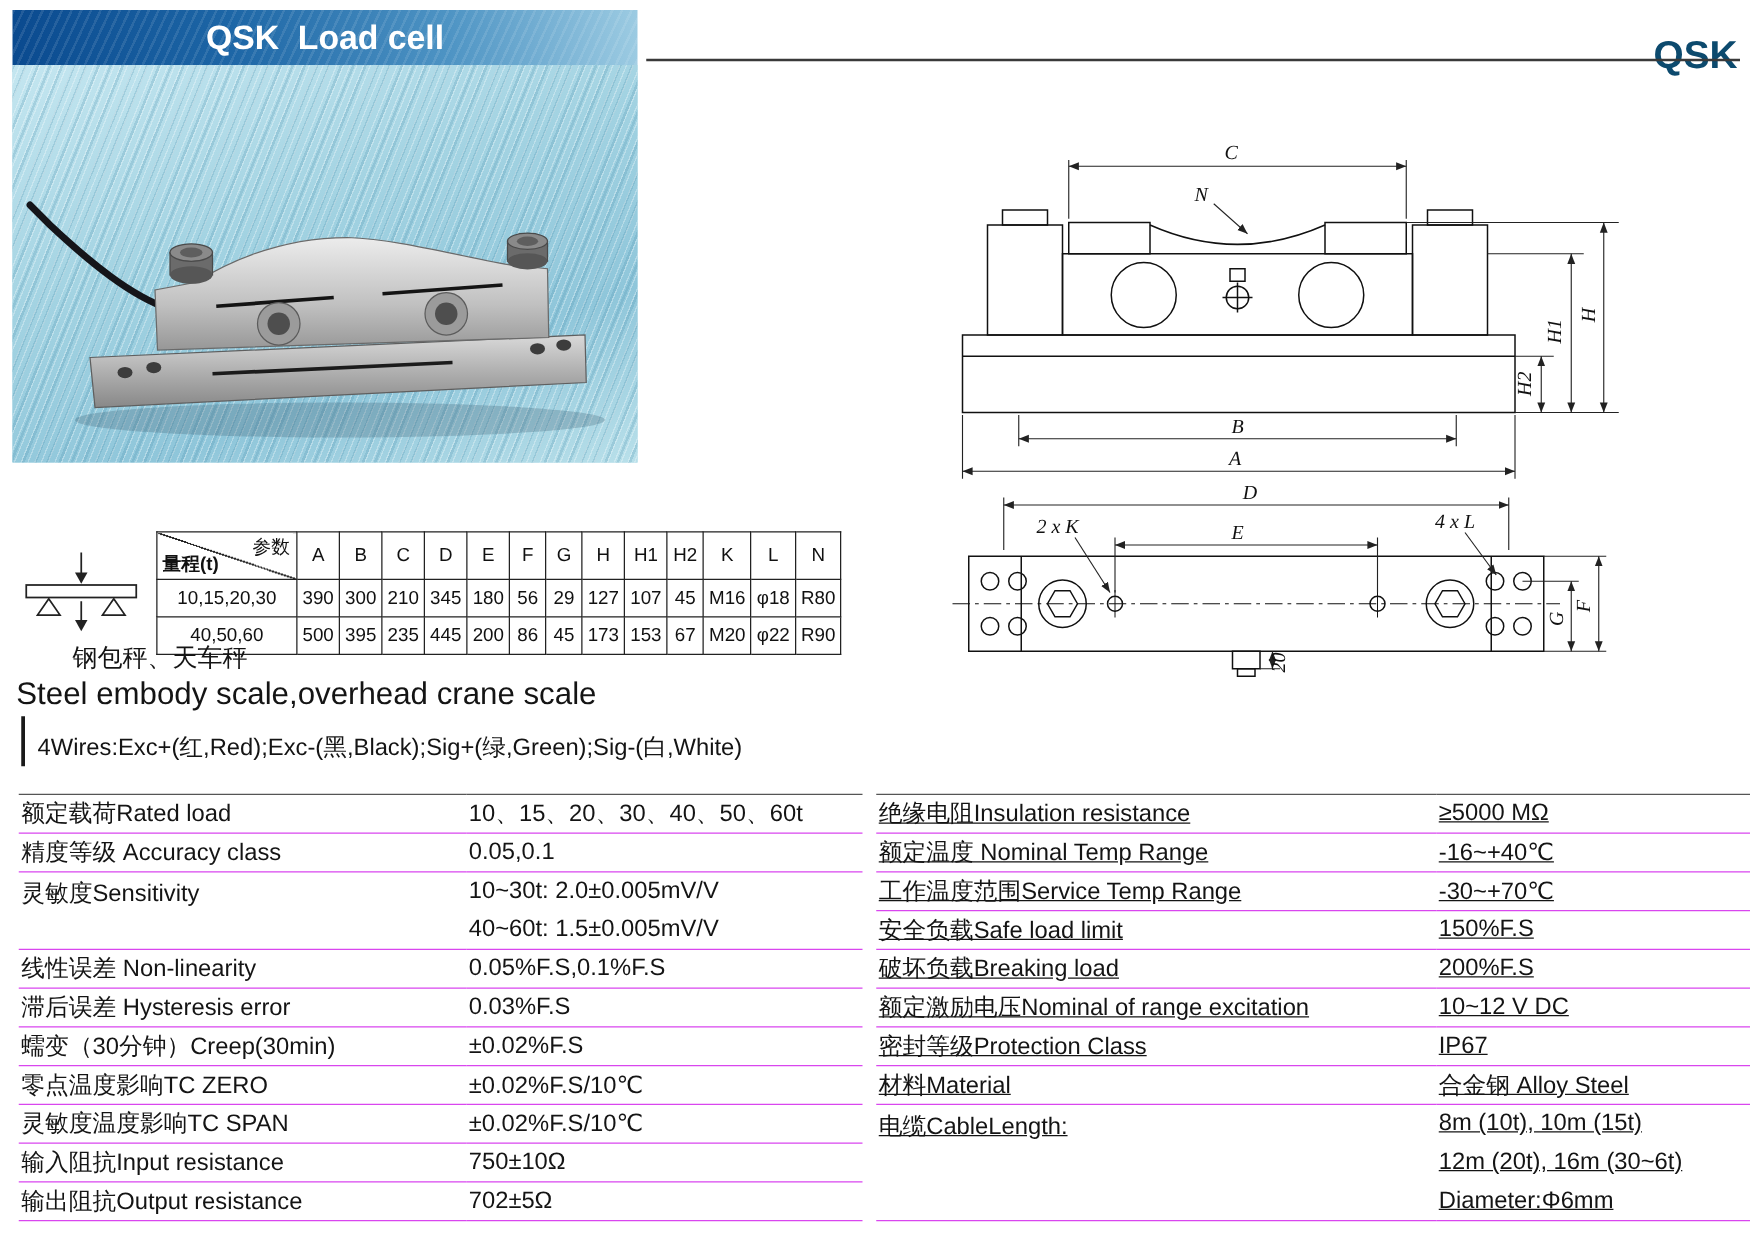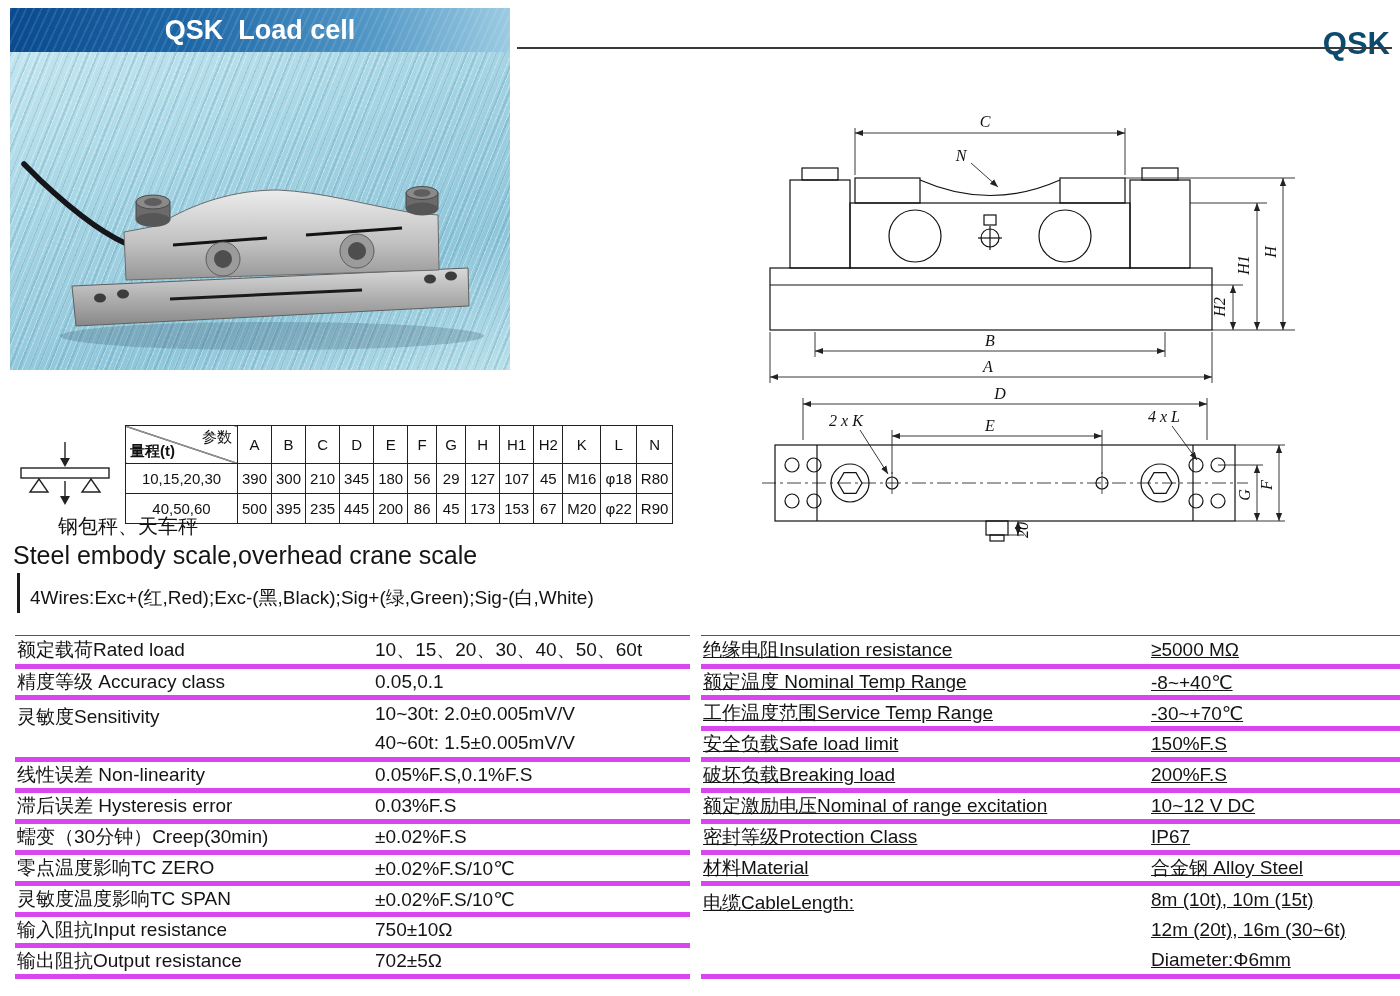--- a/index.html
+++ b/index.html
@@ -45,21 +45,21 @@
   .app-zh { position:absolute; left:13px; top:513px; font-size:20px;margin-left:45px; }
   .app-en { position:absolute; left:13px; top:541px; font-size:25px; }
 
   .tech-head { position:absolute; left:13px; top:573px; display:flex; align-items:flex-end; }
   .tech-title { font-size:40px; font-weight:400; letter-spacing:0.5px; color:#1a1a1a; line-height:1; }
   .tech-bar { width:3px; height:40px; background:#1a1a1a; margin:0 10px 0 4px; }
   .tech-wires { font-size:19px; padding-bottom:2px; }
 
   
   .ptable { position:absolute; top:635px; border-collapse:collapse; table-layout:fixed; border-top:1px solid #555; }
-  .ptable td { border-bottom:5px solid #d946ef; font-size:19px; height:31px; padding:0 0 0 2px; vertical-align:middle; color:#141414; }
+  .ptable td { border-bottom:1px solid #d946ef; font-size:19px; height:31px; padding:0 0 0 2px; vertical-align:middle; color:#141414; }
   .ptable td.noline { border-bottom:none; }
   .ptable td.vtop { vertical-align:top; padding-top:4px; }
   .pleft { left:15px; width:675px; }
   .pleft .lab { width:358px; }
   .pright { left:701px; width:700px;text-decoration:underline; }
   .pright .lab { width:448px; }
 </style>
 </head>
 <body>
 
@@ -354,21 +354,21 @@
   </table>
 
   <table class="ptable pright">
     <tbody>
     <tr>
       <td class="lab">绝缘电阻Insulation resistance</td>
       <td class="val">≥5000 MΩ</td>
     </tr>
     <tr>
       <td class="lab">额定温度 Nominal Temp Range</td>
-      <td class="val">-8~+40℃</td>
+      <td class="val">-16~+40℃</td>
     </tr>
     <tr>
       <td class="lab">工作温度范围Service Temp Range</td>
       <td class="val">-30~+70℃</td>
     </tr>
     <tr>
       <td class="lab">安全负载Safe load limit</td>
       <td class="val">150%F.S</td>
     </tr>
     <tr>

